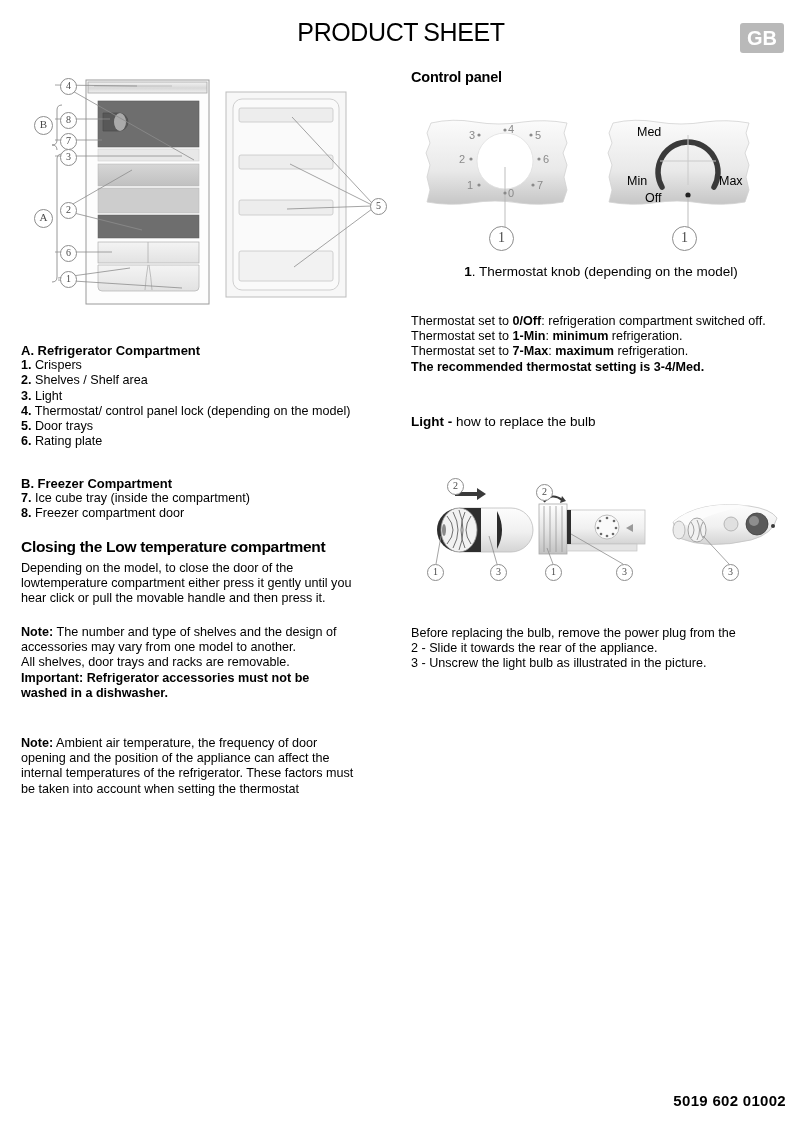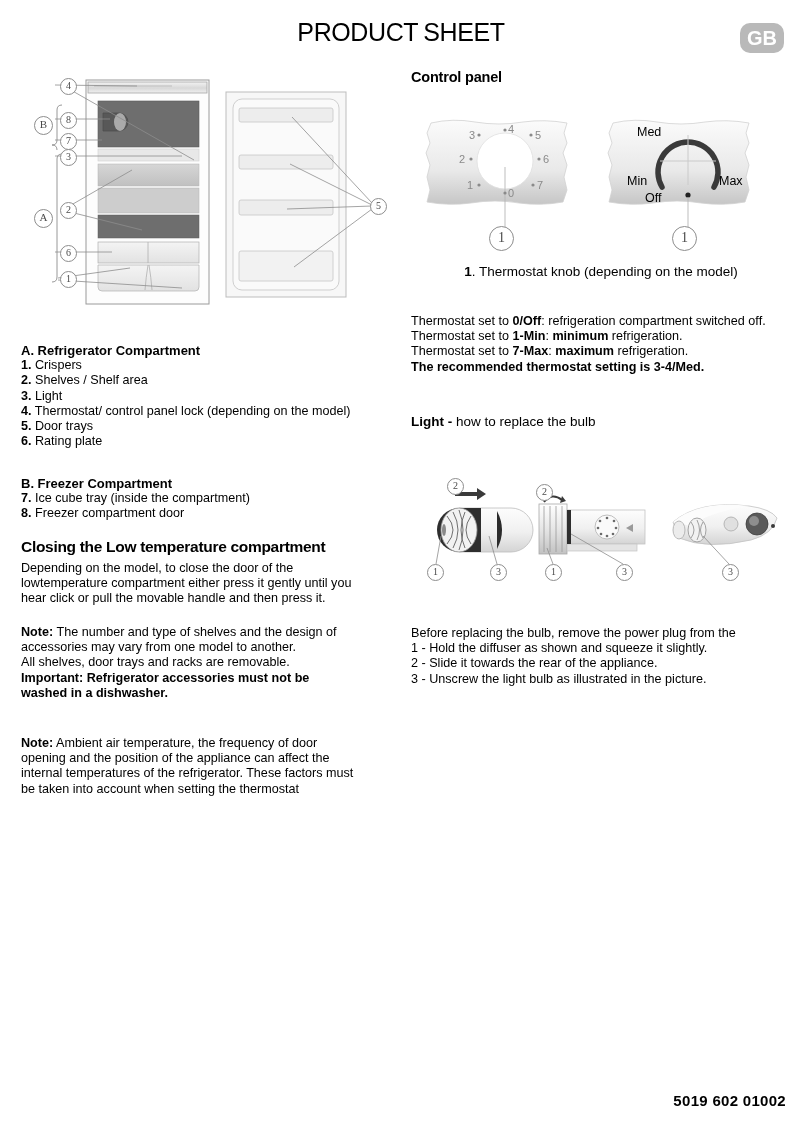--- a/index.html
+++ b/index.html
@@ -31,21 +31,21 @@
     font-size: 25px;
     font-weight: normal;
     letter-spacing: -0.4px;
     word-spacing: -1px;
   }
   .gb-badge {
     position: absolute;
     right: 18px; top: 23px;
     width: 44px; height: 30px;
     background: #b9b9b9;
-    border-radius: 10px;
+    border-radius: 3px;
     color: #ffffff;
     font-size: 20px;
     font-weight: bold;
     display: flex;
     align-items: center;
     justify-content: center;
     letter-spacing: 0px;
   }
 
   
@@ -357,21 +357,20 @@
     <div class="callout" style="left:16px; top:86px;">1</div>
     <div class="callout" style="left:79px; top:86px;">3</div>
     <div class="callout" style="left:125px; top:6px;">2</div>
     <div class="callout" style="left:134px; top:86px;">1</div>
     <div class="callout" style="left:205px; top:86px;">3</div>
     <div class="callout" style="left:311px; top:86px;">3</div>
   </div>
 
   <div class="tblock" style="left:411px; top:626px; width:382px;">
     <div class="ln">Before replacing the bulb, remove the power plug from the</div>
-    <div class="ln">1 - Hold the diffuser as shown and squeeze it slightly.</div>
     <div class="ln">2 - Slide it towards the rear of the appliance.</div>
     <div class="ln">3 - Unscrew the light bulb as illustrated in the picture.</div>
   </div>
 
   <div class="tblock" style="left:21px; top:343px; width:385px;">
     <div class="ln b" style="font-size:13px;">A. Refrigerator Compartment</div>
     <div class="legend-row"><span class="legend-num">1.</span><span> Crispers</span></div>
     <div class="legend-row"><span class="legend-num">2.</span><span> Shelves / Shelf area</span></div>
     <div class="legend-row"><span class="legend-num">3.</span><span> Light</span></div>
     <div class="legend-row"><span class="legend-num">4.</span><span> Thermostat/ control panel lock (depending on the model)</span></div>

